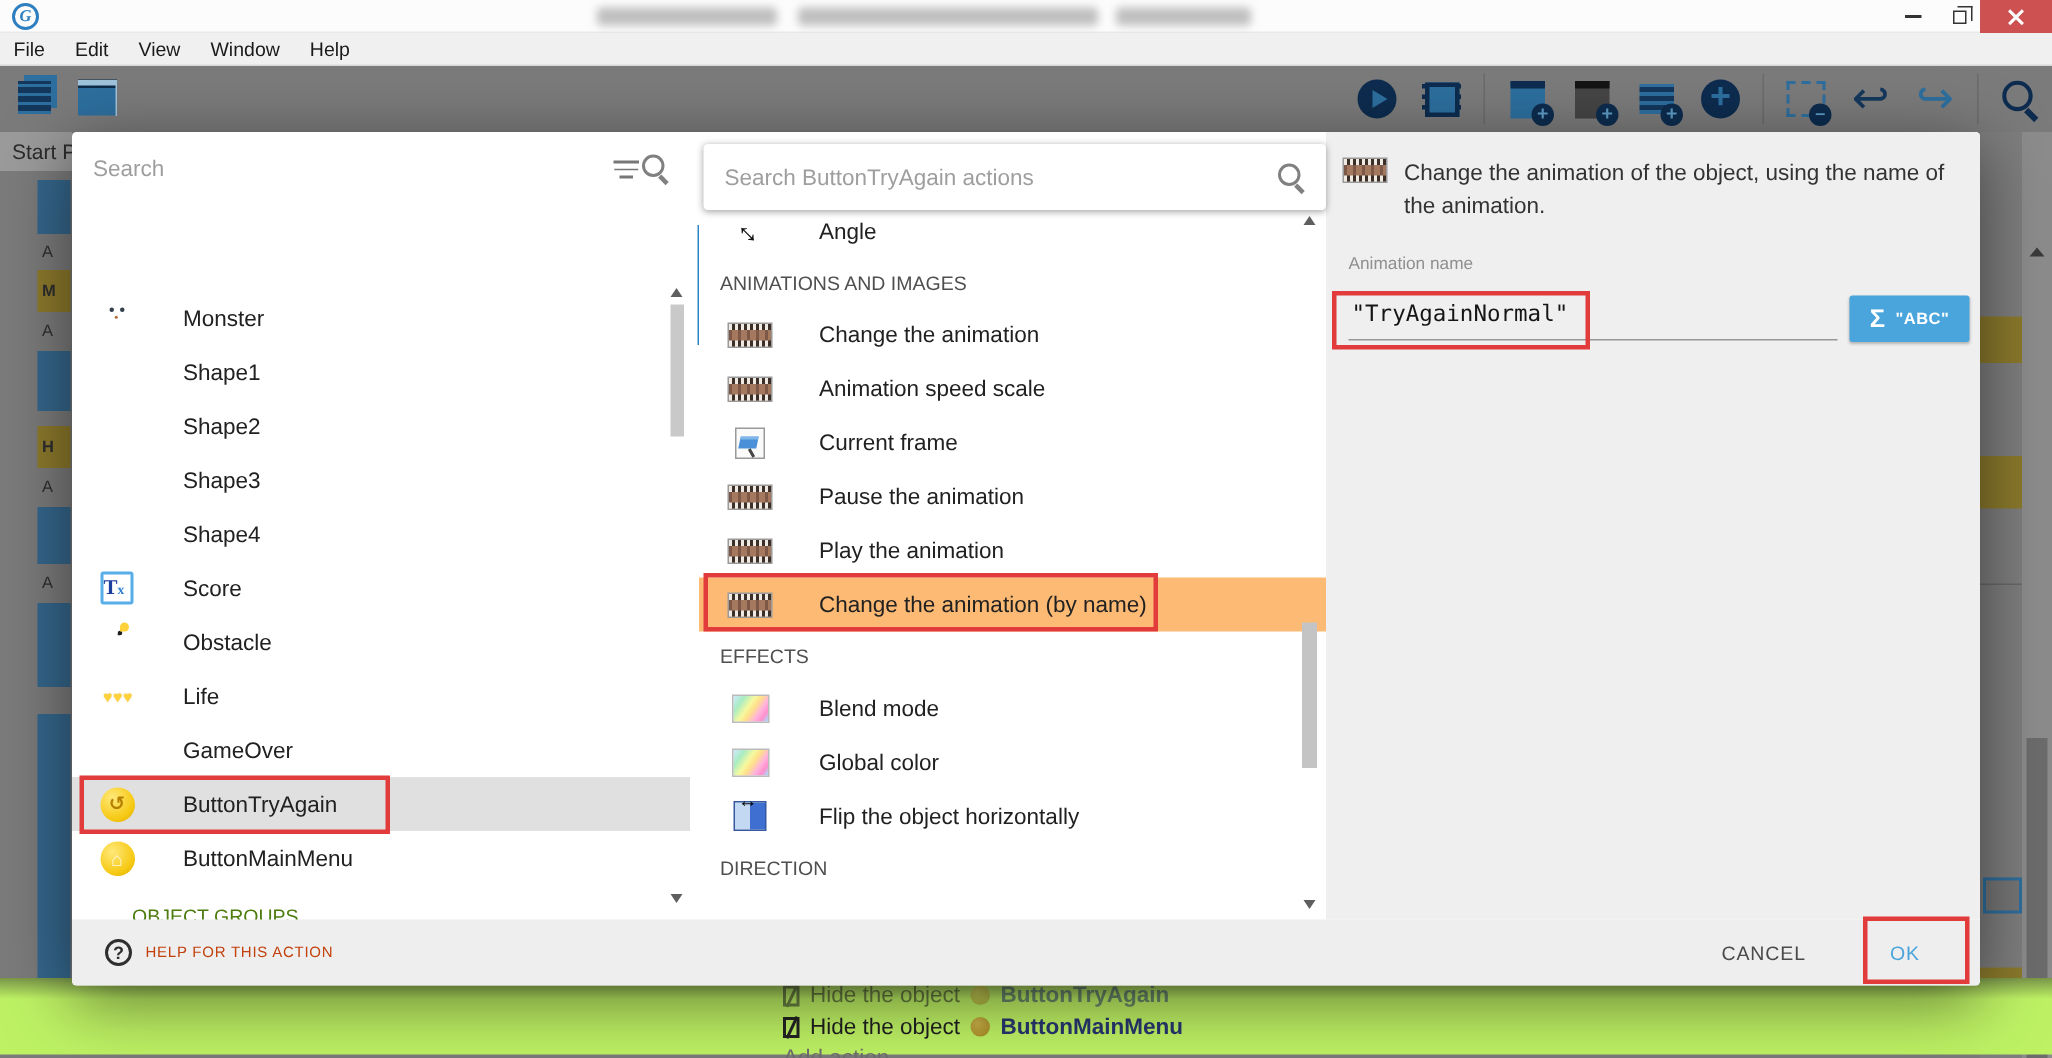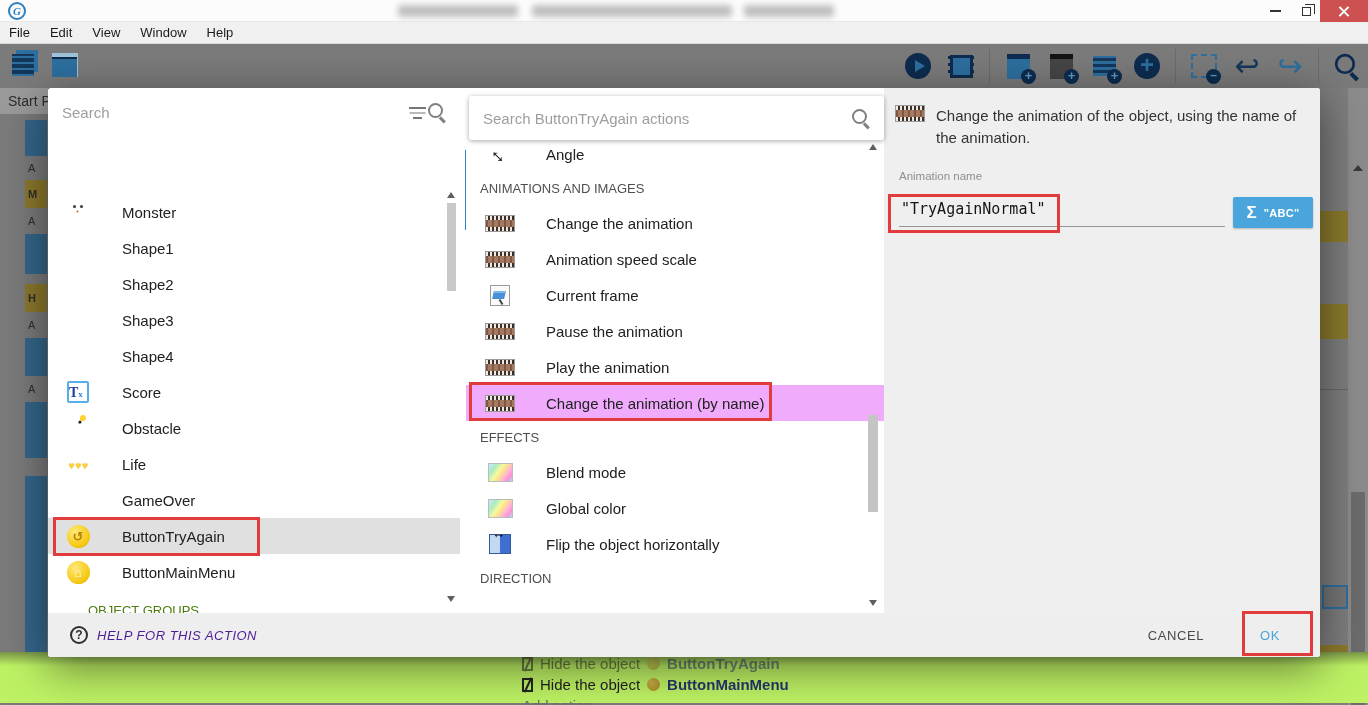--- a/index.html
+++ b/index.html
@@ -126,21 +126,21 @@
   .lp-thumb{position:absolute;left:399px;top:115px;width:9px;height:88px;background:#c9c9c9;}
   .lp-scroll-down{position:absolute;left:399px;top:508px;}
   .tri-up2{width:0;height:0;border-left:4.5px solid transparent;border-right:4.5px solid transparent;border-bottom:6px solid #5f5f5f;}
   .tri-down2{width:0;height:0;border-left:4.5px solid transparent;border-right:4.5px solid transparent;border-top:6px solid #5f5f5f;}
 
   
   .sliver{position:absolute;left:417px;top:62px;width:5px;height:80px;background:#2e86c6;}
   .mid-search{position:absolute;left:421px;top:8px;width:415px;height:44px;background:#fff;border-radius:3px;box-shadow:0 1px 5px rgba(0,0,0,.35);display:flex;align-items:center;padding:0 14px;gap:10px;z-index:3;}
   .action-list{position:absolute;left:418px;top:48px;width:418px;height:477px;background:#fff;}
   .act-row{height:36px;display:flex;align-items:center;padding-left:16px;gap:28px;}
-  .act-row.selected{background:#f0abfc;}
+  .act-row.selected{background:#fdba74;}
   .aicon{width:36px;height:32px;display:flex;align-items:center;justify-content:center;flex:0 0 36px;position:relative;}
   .alabel{font-size:15px;color:#212121;}
   .section-row{height:33px;display:flex;align-items:center;padding-left:14px;font-size:13px;color:#4f4f4f;}
 
   
   .angle-icon::before{content:"↔";display:inline-block;transform:rotate(45deg);font-size:20px;color:#111;}
   .film-strip-icon{width:30px;height:17px;border:1px solid #9a9a9a;background:repeating-linear-gradient(90deg,#7d5847 0 2px,#a5795f 2px 6px);position:relative;flex:none;}
   .film-strip-icon::before,.film-strip-icon::after{content:"";position:absolute;left:0;right:0;height:4px;background:repeating-linear-gradient(90deg,#efeae4 0 2px,#3c2f27 2px 4px);}
   .film-strip-icon::before{top:0;} .film-strip-icon::after{bottom:0;}
   .aicon .film-strip-icon{position:relative;}
@@ -165,21 +165,21 @@
   .param-label{position:absolute;left:15px;top:82px;font-size:11.5px;color:#8f8f8f;}
   .param-input{position:absolute;left:15px;top:106px;width:326px;border:none;outline:none;background:transparent;border-bottom:1px solid #979797;padding:6px 2px 8px 2px;font:15px "DejaVu Sans Mono","Liberation Mono",monospace;color:#151515;}
   .expr-btn{position:absolute;left:349px;top:109px;width:80px;height:31px;background:#4aa5dd;border-radius:2px;display:flex;align-items:center;justify-content:center;gap:7px;color:#fff;box-shadow:0 1px 2px rgba(0,0,0,.25);}
   .expr-sigma{font-size:17px;font-weight:bold;}
   .expr-abc{font-size:11px;font-weight:bold;letter-spacing:.3px;}
 
   
   .dialog-footer{position:absolute;left:0;top:525px;width:1272px;height:44px;background:#eeeeee;display:flex;align-items:center;}
   .help-wrap{display:flex;align-items:center;gap:9px;margin-left:22px;}
   .help-icon{width:18px;height:18px;border:2px solid #2f2f2f;border-radius:50%;color:#2f2f2f;font:bold 12px/15px "Liberation Sans",sans-serif;text-align:center;}
-  .help-label{font-size:13px;color:#4c1d95;letter-spacing:.5px;font-style:italic;}
+  .help-label{font-size:10px;color:#c2410c;letter-spacing:.5px;}
   .btn-cancel{position:absolute;right:108px;top:0;height:44px;display:flex;align-items:center;font-size:13px;color:#4a4a4a;letter-spacing:.6px;padding:0 8px;cursor:pointer;}
   .btn-ok{position:absolute;right:32px;top:0;height:44px;display:flex;align-items:center;font-size:13px;color:#4aa5dd;letter-spacing:.6px;padding:0 8px;cursor:pointer;}
 
   
   .annot{position:absolute;border:3px solid #e23b3b;pointer-events:none;z-index:20;}
   .annot-object{left:5px;top:429px;width:207px;height:39px;}
   .annot-action{left:421px;top:294px;width:303px;height:39px;}
   .annot-field{left:840px;top:106px;width:172px;height:39px;}
   .annot-ok{left:1194px;top:523px;width:71px;height:45px;}
 </style>

